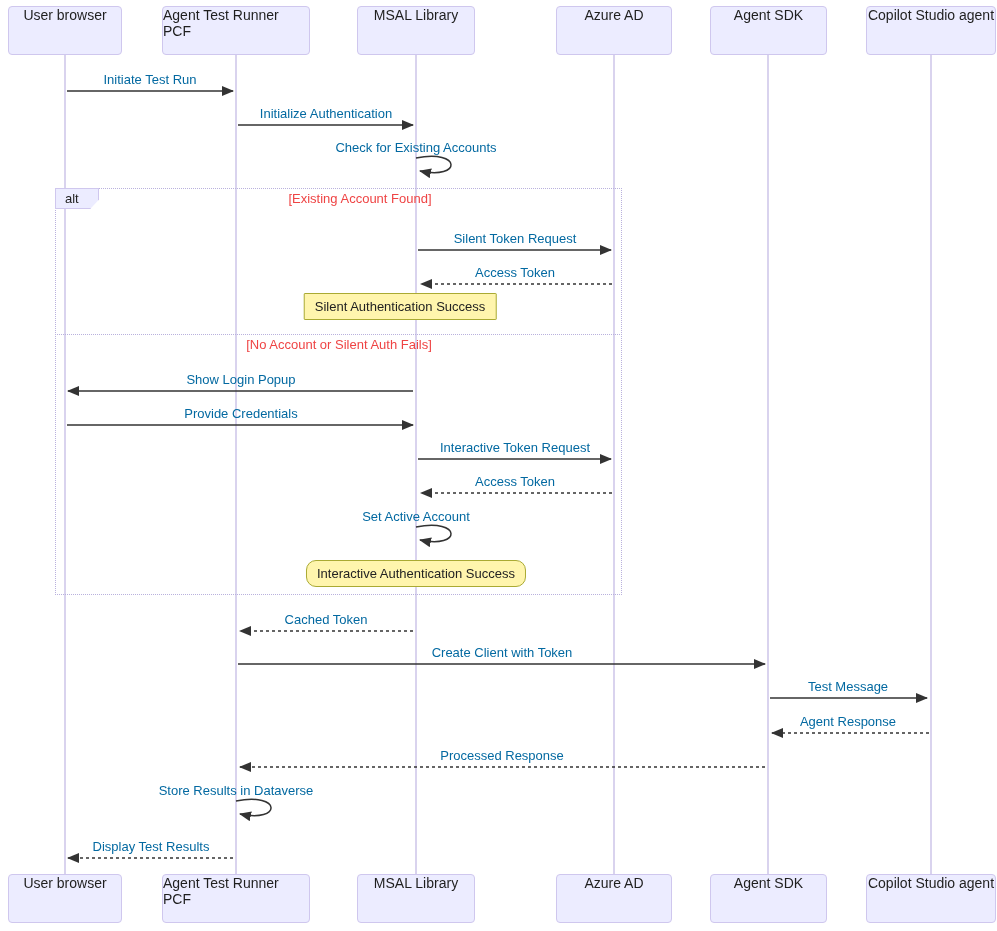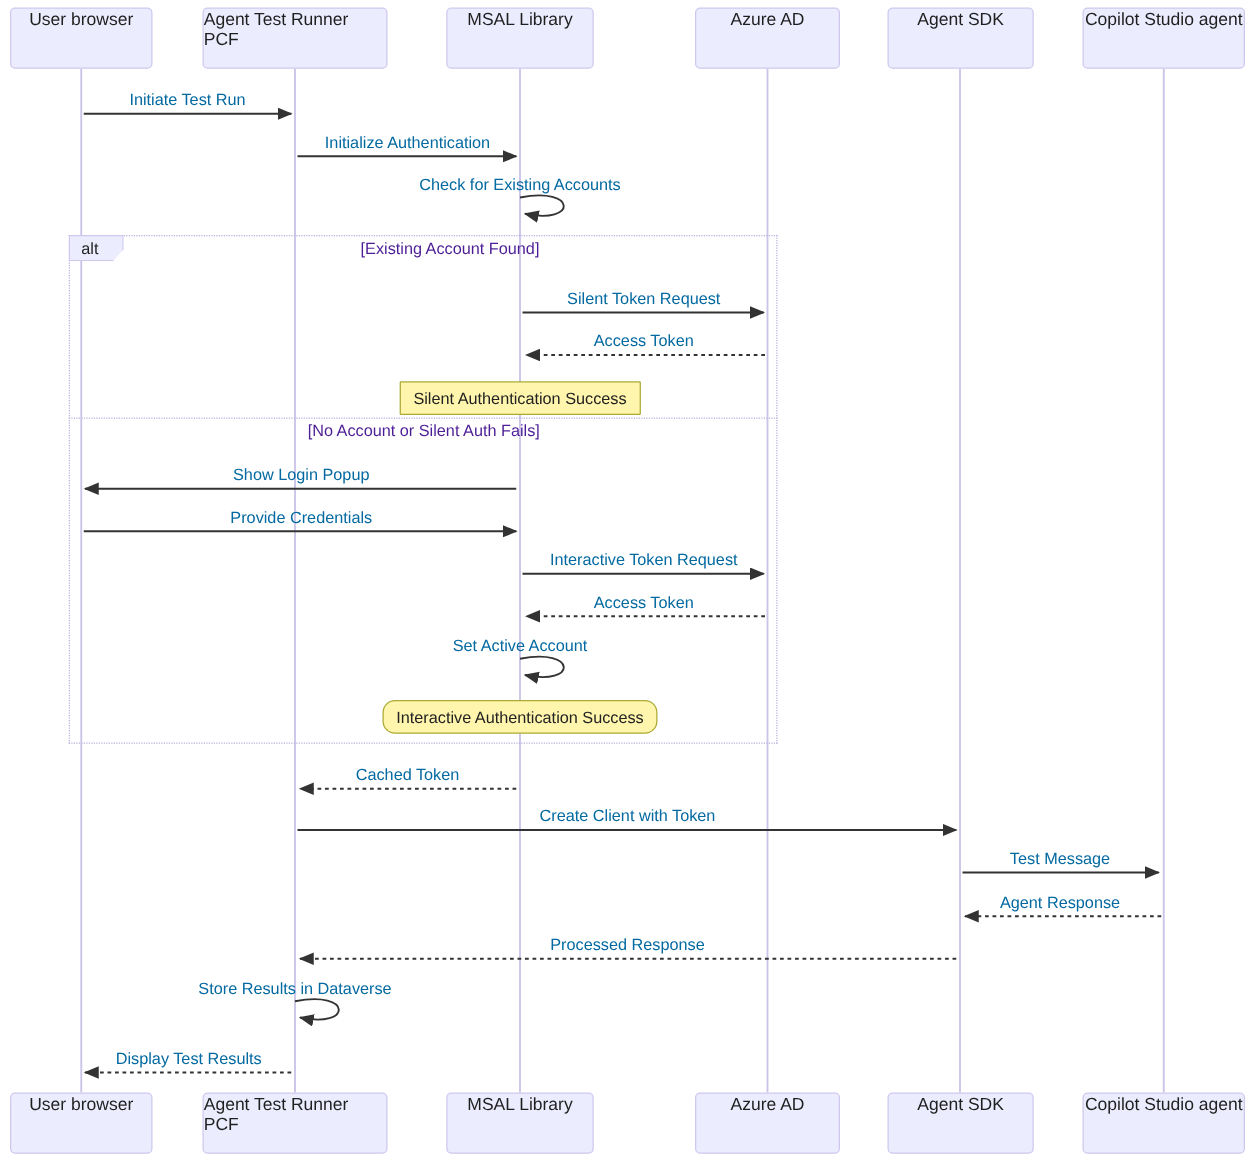--- a/index.html
+++ b/index.html
@@ -25,21 +25,21 @@
   }
   .alt-label {
     position:absolute; left:55px; top:188px; width:44px; height:21px;
     background:#ECECFF; border:1px solid #cfc7ee;
     clip-path:polygon(0 0,100% 0,100% 55%,80% 100%,0 100%);
     font-size:13px; font-weight:500; color:#222;
     display:flex; align-items:center; padding-left:9px; box-sizing:border-box; z-index:3;
   }
   .cond {
     position:absolute; transform:translateX(-50%); white-space:nowrap;
-    font-size:13px; font-weight:500; color:#4c1d95; z-index:3;
+    font-size:13px; font-weight:500; color:#ef4444; z-index:3;
   }
   .msg {
     position:absolute; transform:translateX(-50%); white-space:nowrap;
     font-size:13px; color:#0369a1; z-index:4;
   }
   .note {
     position:absolute; transform:translateX(-50%); white-space:nowrap;
     background:#FFF5AD; border:1px solid #AAAA33; color:#222;
     font-size:13px; padding:5px 10px; z-index:4; border-radius:1px;
   }
@@ -141,16 +141,16 @@
   <div class="msg" style="left:515px; top:474px;">Access Token</div>
   <div class="msg" style="left:416px; top:509px;">Set Active Account</div>
   <div class="msg" style="left:326px; top:612px;">Cached Token</div>
   <div class="msg" style="left:502px; top:645px;">Create Client with Token</div>
   <div class="msg" style="left:848px; top:679px;">Test Message</div>
   <div class="msg" style="left:848px; top:714px;">Agent Response</div>
   <div class="msg" style="left:502px; top:748px;">Processed Response</div>
   <div class="msg" style="left:236px; top:783px;">Store Results in Dataverse</div>
   <div class="msg" style="left:151px; top:839px;">Display Test Results</div>
 
-  <div class="note" style="left:416px; top:293px;margin-top:12px;">Silent Authentication Success</div>
+  <div class="note" style="left:400px; top:293px;">Silent Authentication Success</div>
   <div class="note" style="left:416px; top:560px;border-radius:10px;">Interactive Authentication Success</div>
 
 </div>
 
 </body></html>

